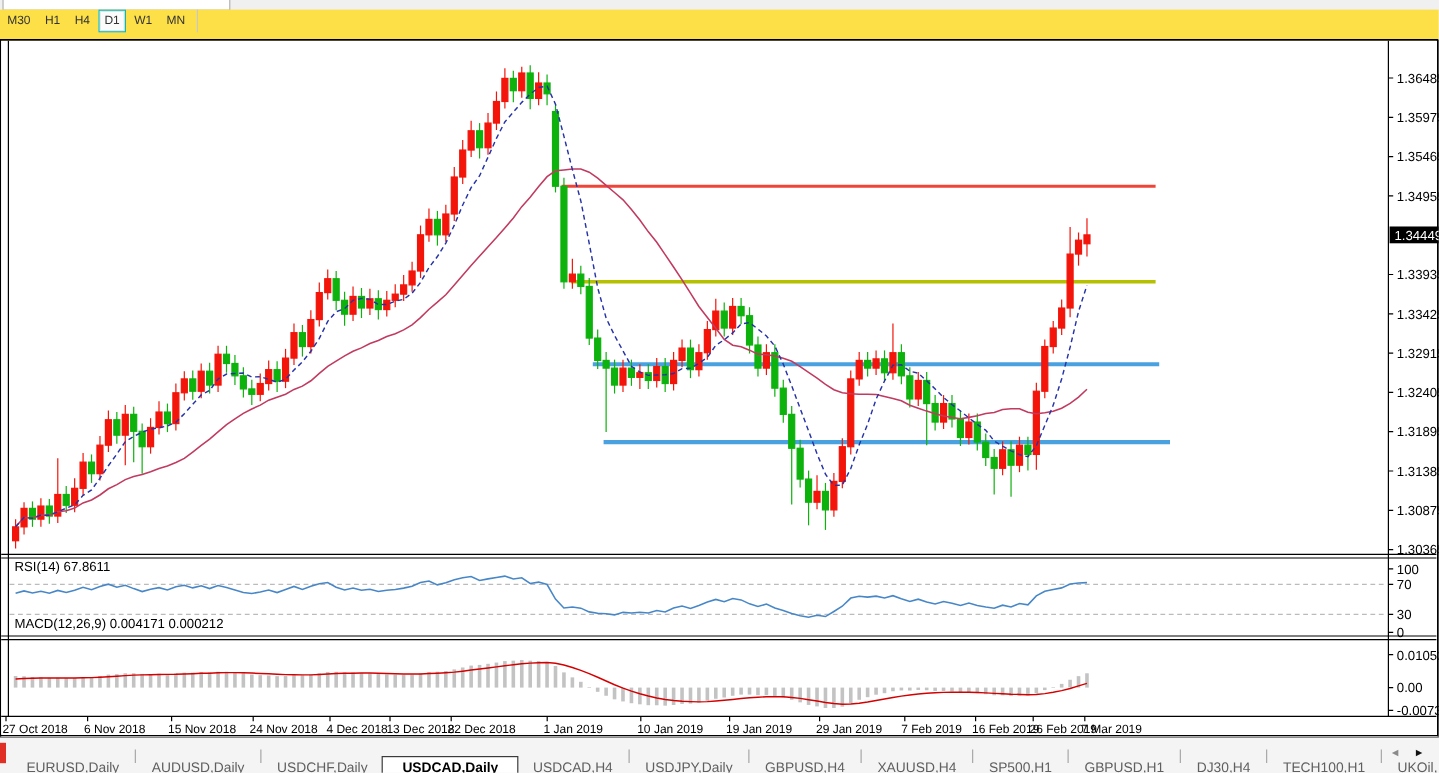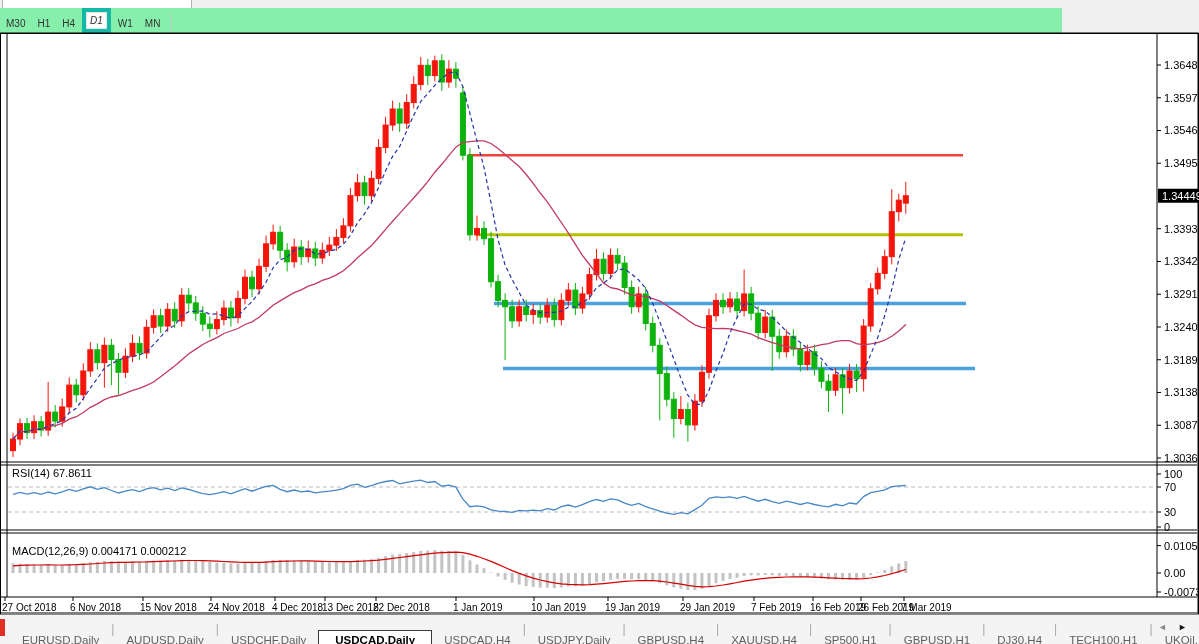--- a/index.html
+++ b/index.html
@@ -7,24 +7,24 @@
        font-family:"Liberation Sans","DejaVu Sans",sans-serif;overflow:hidden;
        -webkit-font-smoothing:antialiased;}
   .abs{position:absolute;}
 
   
   #top-strip{left:0;top:0;width:1199px;height:8px;background:#f0f0f0;}
   #top-strip .frag{position:absolute;left:2px;top:-6px;width:188px;height:13px;
        background:#fff;border:1px solid #b0b0b0;}
 
   
-  #tf-bar{left:0;top:8px;width:1062px;height:25px;background:#86efac;display:flex;align-items:flex-end;}
+  #tf-bar{left:0;top:8px;width:1199px;height:25px;background:#fde047;display:flex;align-items:flex-start;}
   .tf-btn{font-size:10px;color:#333;padding:3px 4px;margin:0 1px;border:1px solid transparent;
           line-height:11px;cursor:default;}
-  .tf-btn.active{background:#fbfbfb;border:4px solid #14b8a6;box-shadow:inset 0 0 0 1px #e4e4e4;font-style:italic;}
+  .tf-btn.active{background:#fbfbfb;border:1px solid #14b8a6;box-shadow:inset 0 0 0 1px #e4e4e4;}
   .tf-sep{width:1px;height:19px;background:#c8c8c8;margin:0 4px;}
 
   
   #chart-window{left:0;top:33px;width:1197px;height:580px;background:#fff;border:1px solid #000;}
 
   #chart-title{left:12px;top:37px;font-size:12px;color:#000;white-space:nowrap;}
   #chart-title .tri{font-size:9px;margin-right:6px;}
   #chart-title span{margin-right:4px;}
 
   
@@ -585,21 +585,21 @@
     <line x1="870.6600000000001" y1="573" x2="870.6600000000001" y2="575.1071002024652" stroke="#c3c3c3" stroke-width="3"></line>
     <line x1="877.69" y1="573" x2="877.69" y2="572.4846012338297" stroke="#c3c3c3" stroke-width="3"></line>
     <line x1="884.72" y1="573" x2="884.72" y2="569.8959288084449" stroke="#c3c3c3" stroke-width="3"></line>
     <line x1="891.75" y1="573" x2="891.75" y2="566.4496136169499" stroke="#c3c3c3" stroke-width="3"></line>
     <line x1="898.7800000000001" y1="573" x2="898.7800000000001" y2="563.4503932974945" stroke="#c3c3c3" stroke-width="3"></line>
     <line x1="905.8100000000001" y1="573" x2="905.8100000000001" y2="561.0661279953856" stroke="#c3c3c3" stroke-width="3"></line>
     <path d="M13.0,565.9 L20.0,565.4 L27.1,565.2 L34.1,565.0 L41.1,565.0 L48.1,564.9 L55.2,565.0 L62.2,565.0 L69.2,564.8 L76.3,564.7 L83.3,564.4 L90.3,564.0 L97.4,563.5 L104.4,563.0 L111.4,562.6 L118.5,562.4 L125.5,562.3 L132.5,562.1 L139.5,562.0 L146.6,561.9 L153.6,561.6 L160.6,561.4 L167.7,561.1 L174.7,561.0 L181.7,560.7 L188.8,560.5 L195.8,560.5 L202.8,560.6 L209.8,560.9 L216.9,561.2 L223.9,561.5 L230.9,561.9 L238.0,562.2 L245.0,562.3 L252.0,562.4 L259.1,562.4 L266.1,562.1 L273.1,561.7 L280.1,561.3 L287.2,561.1 L294.2,561.0 L301.2,560.9 L308.3,560.9 L315.3,561.1 L322.3,561.3 L329.4,561.5 L336.4,561.6 L343.4,561.7 L350.4,561.6 L357.5,561.3 L364.5,561.0 L371.5,560.6 L378.6,560.1 L385.6,559.3 L392.6,558.4 L399.7,557.5 L406.7,556.6 L413.7,555.7 L420.7,554.8 L427.8,553.9 L434.8,553.1 L441.8,552.6 L448.9,552.3 L455.9,552.1 L462.9,552.7 L469.9,554.2 L477.0,556.3 L484.0,558.7 L491.0,561.4 L498.1,564.4 L505.1,567.5 L512.1,570.6 L519.2,573.4 L526.2,575.9 L533.2,578.1 L540.3,580.0 L547.3,581.6 L554.3,582.9 L561.3,583.8 L568.4,584.4 L575.4,584.7 L582.4,584.9 L589.5,584.7 L596.5,584.2 L603.5,583.6 L610.6,582.9 L617.6,582.1 L624.6,581.4 L631.6,581.0 L638.7,580.6 L645.7,580.5 L652.7,580.7 L659.8,581.2 L666.8,582.0 L673.8,583.1 L680.9,584.2 L687.9,585.4 L694.9,586.3 L701.9,586.8 L709.0,586.7 L716.0,586.0 L723.0,585.0 L730.1,583.8 L737.1,582.5 L744.1,581.2 L751.1,580.1 L758.2,579.1 L765.2,578.3 L772.2,577.7 L779.3,577.3 L786.3,577.0 L793.3,576.9 L800.4,576.9 L807.4,576.9 L814.4,577.1 L821.5,577.4 L828.5,577.8 L835.5,578.1 L842.5,578.5 L849.6,578.7 L856.6,578.9 L863.6,578.7 L870.7,578.0 L877.7,576.9 L884.7,575.5 L891.8,573.7 L898.8,571.6 L905.8,569.5" fill="none" stroke="#d40000" stroke-width="1.2"></path>
   </svg>
 
 <div class="abs panel-label" style="left:12px;top:467px">RSI(14) 67.8611</div>
-<div class="abs panel-label" style="left:12px;top:545px">MACD(12,26,9) 0.004171 0.000212</div>
+<div class="abs panel-label" style="left:12px;top:514px">MACD(12,26,9) 0.004171 0.000212</div>
 
 <div id="tab-bar" class="abs">
   <div id="tab-left-marker"></div>
   <div id="tab-strip">
       <div class="tab">EURUSD,Daily</div>
       <span class="tab-sep">|</span>
       <div class="tab">AUDUSD,Daily</div>
       <span class="tab-sep">|</span>
       <div class="tab">USDCHF,Daily</div>
       <div class="tab active">USDCAD,Daily</div>

